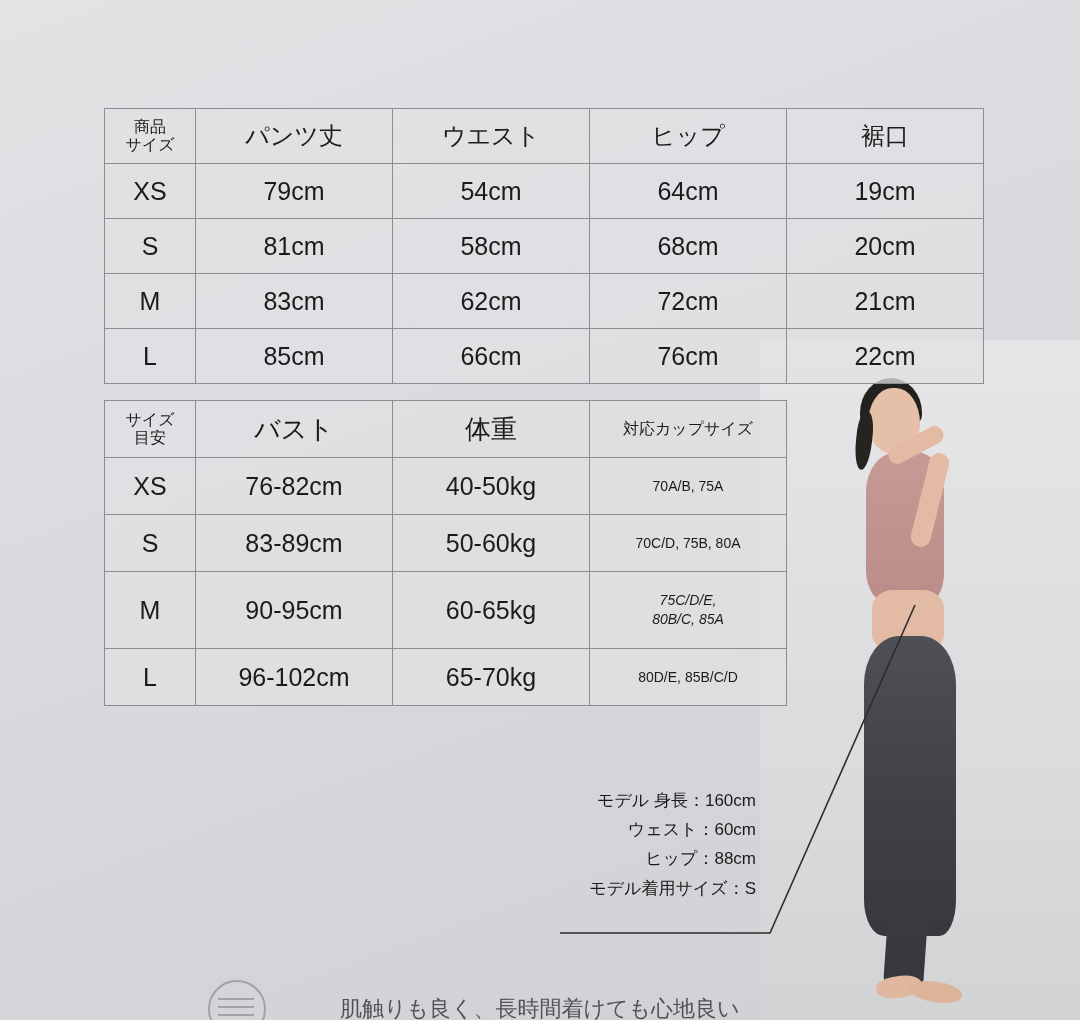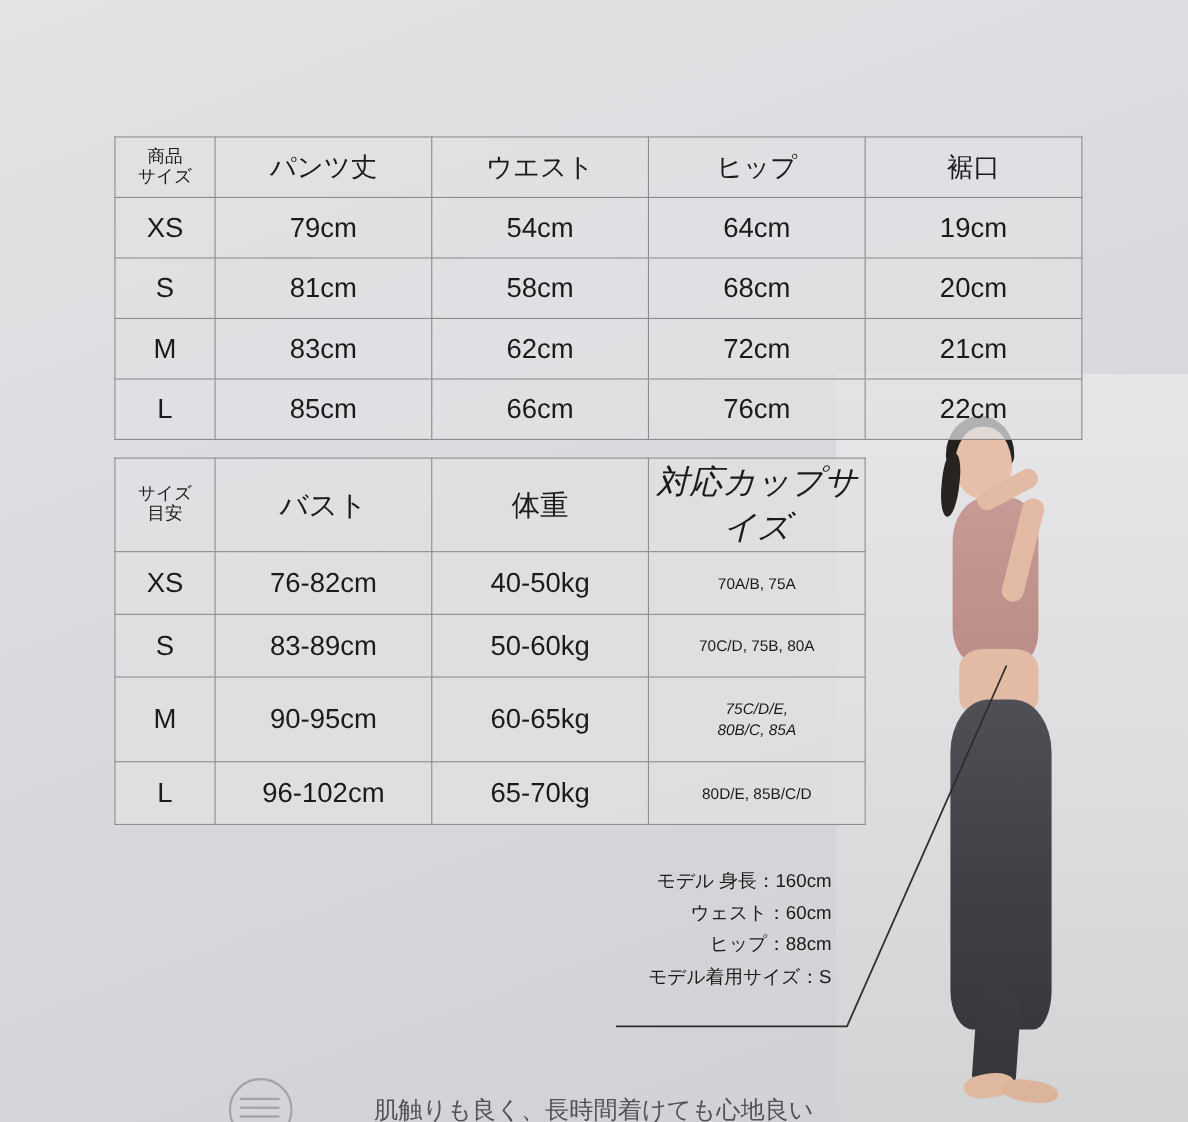--- a/index.html
+++ b/index.html
@@ -146,21 +146,20 @@
     position: absolute;
     left: 560px;
     top: 595px;
     width: 430px;
     height: 360px;
     pointer-events: none;
   }
   table.size {
     border-collapse: collapse;
     background: rgba(226, 227, 229, 0.55);
-    margin-top: 16px;
   }
   table.size td, table.size th {
     border: 1px solid #8b8d90;
     text-align: center;
     vertical-align: middle;
     color: #1b1b1b;
     font-weight: normal;
     background: rgba(223, 224, 226, 0.45);
   }
 
@@ -197,21 +196,21 @@
   }
   #table-bust .c0 { width: 88px; }
   #table-bust .c1 { width: 194px; }
   #table-bust .c2 { width: 194px; }
   #table-bust .c3 { width: 194px; font-size: 14px; }
   #table-bust thead th { font-size: 26px; }
   #table-bust thead th.corner {
     font-size: 16px;
     line-height: 1.15;
   }
-  #table-bust thead th.cup { font-size: 30px; font-style: italic; }
+  #table-bust thead th.cup { font-size: 16px; }
   #table-bust tr.tall td { height: 74px; }
   .cup-two-line { line-height: 1.35; font-style: italic; }
 
   
   .model-specs {
     position: absolute;
     left: 556px;
     top: 786px;
     width: 200px;
     text-align: right;

